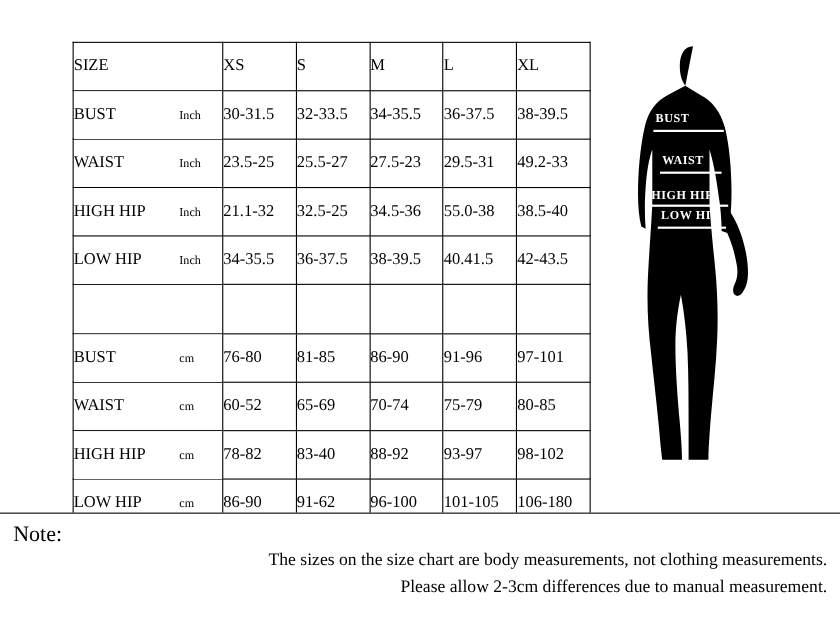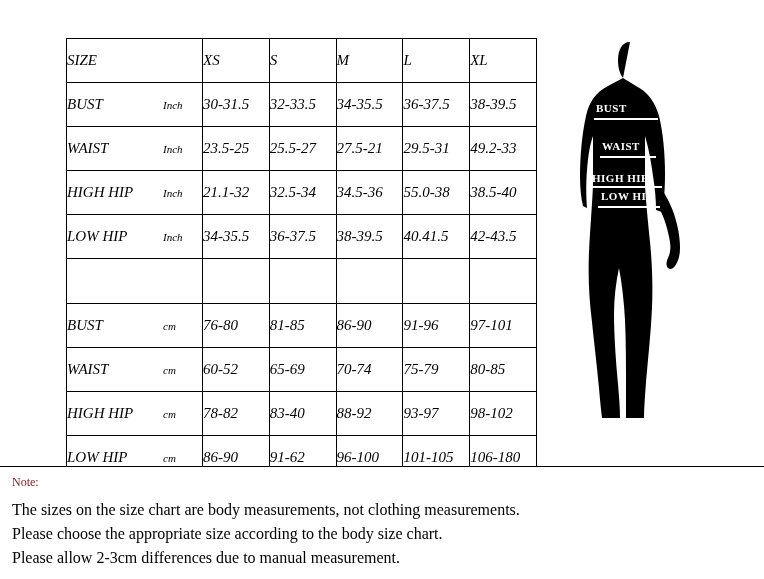--- a/index.html
+++ b/index.html
@@ -26,21 +26,20 @@
     width: 764px;
     height: 466px;
   }
   table.size-table {
     position: absolute;
     left: 66px;
     top: 38px;
     width: 470px;
     border-collapse: collapse;
     table-layout: fixed;
-    font-style: italic;
   }
   table.size-table td, table.size-table th {
     border: 1px solid #000000;
     padding: 0;
     font-size: 15px;
     font-weight: normal;
     text-align: left;
     vertical-align: middle;
     height: 43px;
     background: #ffffff;
@@ -120,28 +119,29 @@
     top: 466px;
     width: 764px;
     height: 113px;
     border-top: 1px solid #000000;
     background: #ffffff;
   }
   .note-title {
     position: absolute;
     left: 12px;
     top: 8px;
-    color: #7f1d1d;
-    font-size: 12px;
+    color: #000000;
+    font-size: 20px;
   }
   .note-lines {
     position: absolute;
     left: 12px;
     top: 31px;
     width: 740px;
+    text-align: right;
   }
   .note-line {
     font-size: 16px;
     line-height: 24px;
     color: #000000;
   }
 </style>
 </head>
 <body>
 
@@ -180,32 +180,32 @@
           <td class="cell-pad">38-39.5</td>
         </tr>
 
         <tr>
           <td class="row-label">
             <span class="name">WAIST</span>
             <span class="unit">Inch</span>
           </td>
           <td class="cell-pad">23.5-25</td>
           <td class="cell-pad">25.5-27</td>
-          <td class="cell-pad">27.5-21</td>
+          <td class="cell-pad">27.5-23</td>
           <td class="cell-pad">29.5-31</td>
           <td class="cell-pad">49.2-33</td>
         </tr>
 
         <tr>
           <td class="row-label">
             <span class="name">HIGH HIP</span>
             <span class="unit">Inch</span>
           </td>
           <td class="cell-pad">21.1-32</td>
-          <td class="cell-pad">32.5-34</td>
+          <td class="cell-pad">32.5-25</td>
           <td class="cell-pad">34.5-36</td>
           <td class="cell-pad">55.0-38</td>
           <td class="cell-pad">38.5-40</td>
         </tr>
 
         <tr>
           <td class="row-label">
             <span class="name">LOW HIP</span>
             <span class="unit">Inch</span>
           </td>
@@ -338,18 +338,17 @@
       <div class="fig-line line-lowhip"></div>
       <div class="fig-label lbl-lowhip">LOW HIP</div>
     </div>
 
   </div>
 
   <div class="note-area">
     <div class="note-title">Note:</div>
     <div class="note-lines">
       <div class="note-line">The sizes on the size chart are body measurements, not clothing measurements.</div>
-      <div class="note-line">Please choose the appropriate size according to the body size chart.</div>
       <div class="note-line">Please allow 2-3cm differences due to manual measurement.</div>
     </div>
   </div>
 
 </div>
 
 </body></html>

